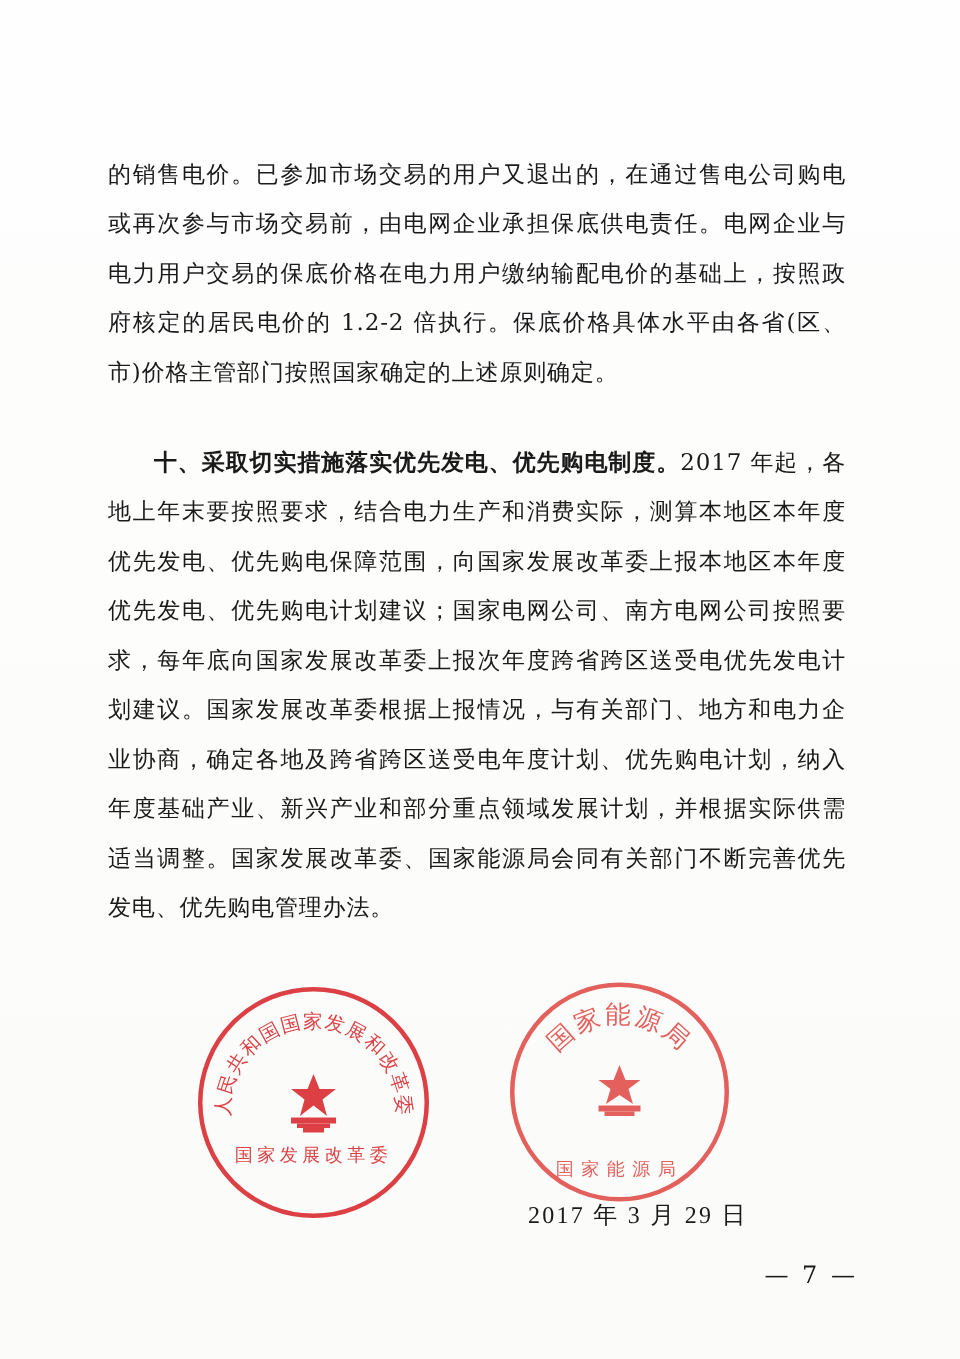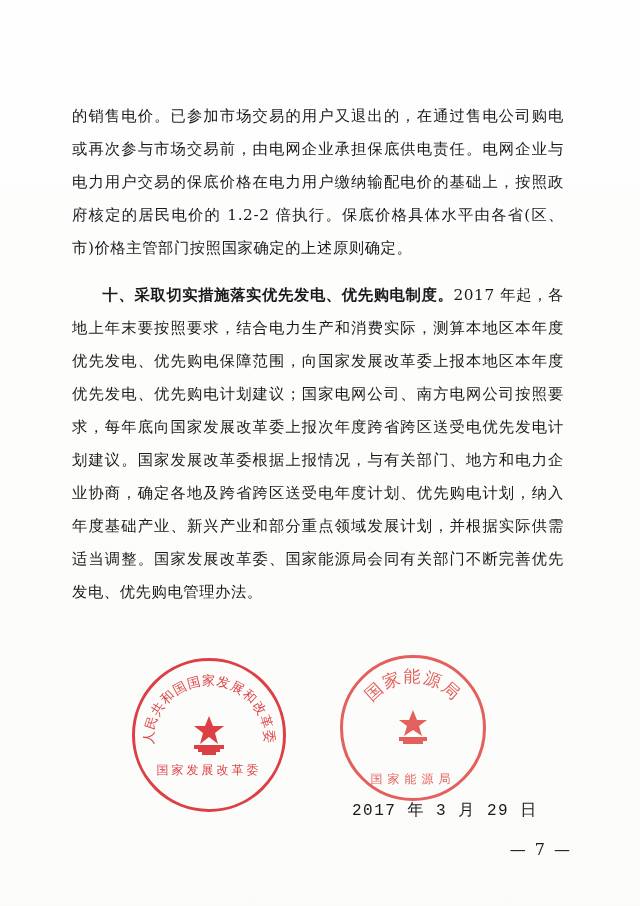--- a/index.html
+++ b/index.html
@@ -36,21 +36,21 @@
     margin: 0 0 0 0;
     font-size: 15.3px;
     line-height: 33px;
     color: #1a1a1a;
     text-align: justify;
     text-justify: inter-ideograph;
     letter-spacing: 0.6px;
     font-family: "DejaVu Serif", serif;
   }
   p.para + p.para {
-    margin-top: 14px;
+    margin-top: 27px;
   }
   .indent {
     text-indent: 2em;
   }
   .bold-head {
     font-weight: bold;
   }
   
   .seals {
     position: absolute;
@@ -111,21 +111,21 @@
     letter-spacing: 5px;
     color: #dd3a36;
   }
   .date-line {
     position: absolute;
     left: 352px;
     top: 800px;
     font-size: 16px;
     color: #1a1a1a;
     letter-spacing: 1.5px;
-    font-family: Liberation Mono, monospace;
+    font-family: Liberation Serif, serif;
   }
   .page-number {
     position: absolute;
     right: 68px;
     top: 840px;
     font-size: 16px;
     color: #1a1a1a;
     letter-spacing: 2px;
     font-family: "DejaVu Serif", serif;
   }

